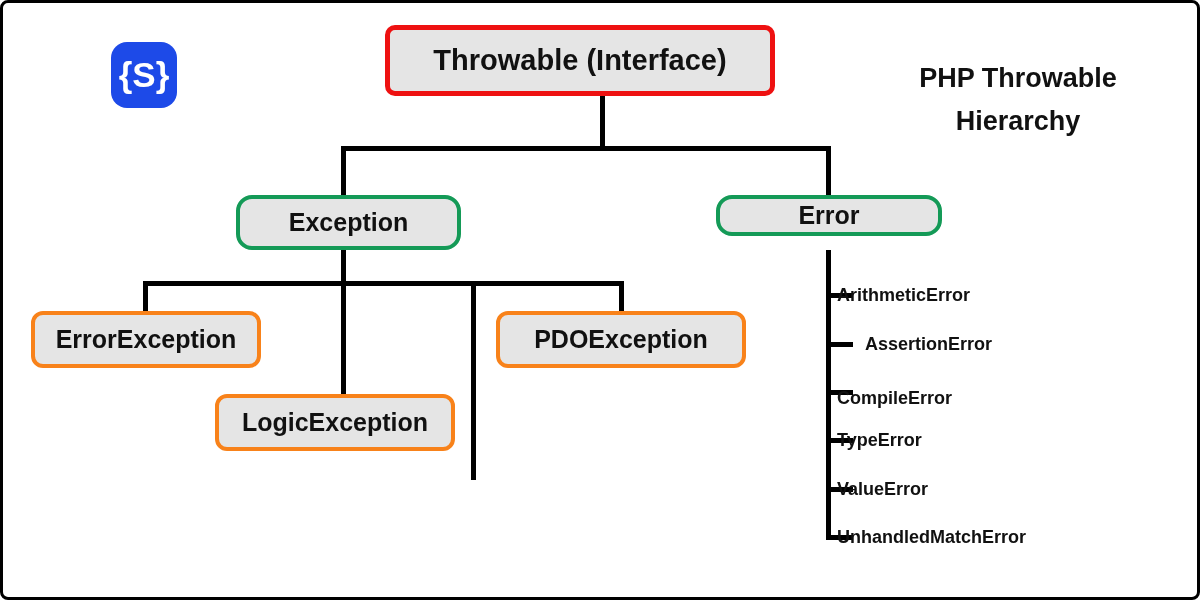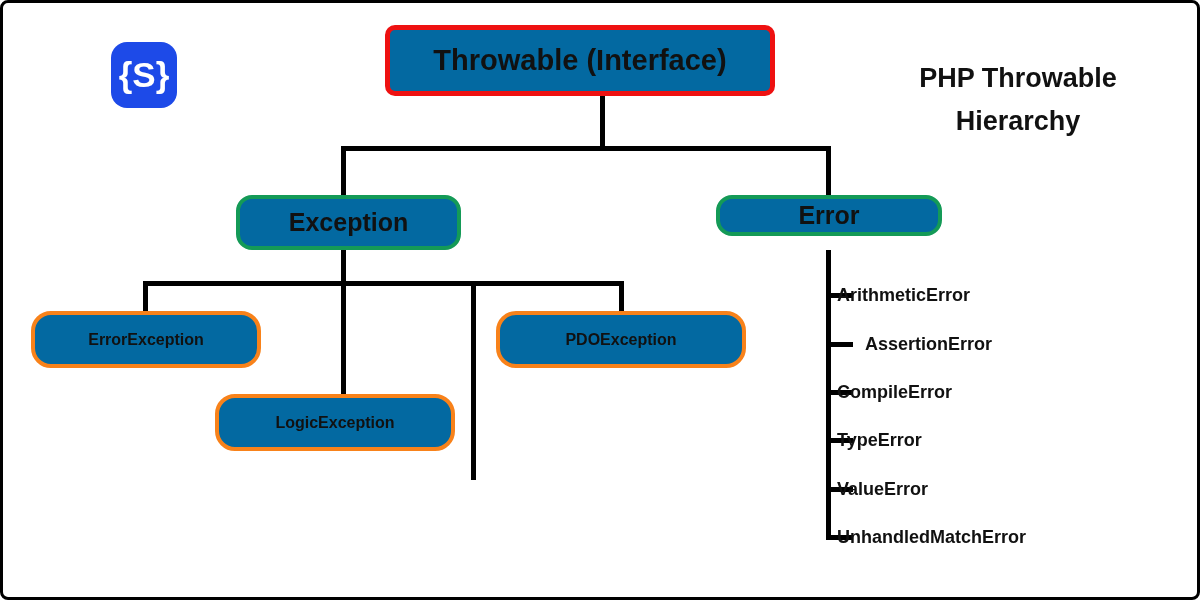--- a/index.html
+++ b/index.html
@@ -10,39 +10,39 @@
     background:var(--canvas-bg,#ffffff);
     border:3px solid var(--line-color,#000);
     border-radius:8px;
     box-sizing:border-box;
     overflow:hidden;
     color:var(--text-color,#111);
   }
   .node{
     position:absolute;
     display:flex;align-items:center;justify-content:center;
-    background:#0369a1;
+    background:#e5e5e5;
     box-sizing:border-box;
     font-weight:700;
     white-space:nowrap;
   }
   .node.root{
     border:5px solid var(--root-border,#ee1111);
     border-radius:10px;
     font-size:29px;
   }
   .node.branch{
     border:4px solid var(--branch-border,#149a57);
     border-radius:16px;
     font-size:25px;
   }
   .node.leaf{
     border:4px solid var(--leaf-border,#f8821a);
-    border-radius:20px;
-    font-size:16px;
+    border-radius:12px;
+    font-size:25px;
   }
   .line{
     position:absolute;
     background:var(--line-color,#000);
   }
   .logo{
     position:absolute;
     left:108px;top:39px;width:66px;height:66px;
     background:var(--logo-bg,#1d4ae8);
     border-radius:16px;
@@ -117,21 +117,21 @@
   <div class="line" style="left:823px;top:435px;width:27px;height:5px;"></div>
   <div class="line" style="left:823px;top:484px;width:27px;height:5px;"></div>
   <div class="line" style="left:823px;top:532px;width:27px;height:5px;"></div>
 
   <div class="err-item" style="top:275px;">
     <span>ArithmeticError</span>
   </div>
   <div class="err-item" style="top:324px;margin-left:28px;">
     <span>AssertionError</span>
   </div>
-  <div class="err-item" style="top:372px;">
+  <div class="err-item" style="top:372px;align-items:flex-end;">
     <span>CompileError</span>
   </div>
   <div class="err-item" style="top:420px;">
     <span>TypeError</span>
   </div>
   <div class="err-item" style="top:469px;">
     <span>ValueError</span>
   </div>
   <div class="err-item" style="top:517px;">
     <span>UnhandledMatchError</span>

